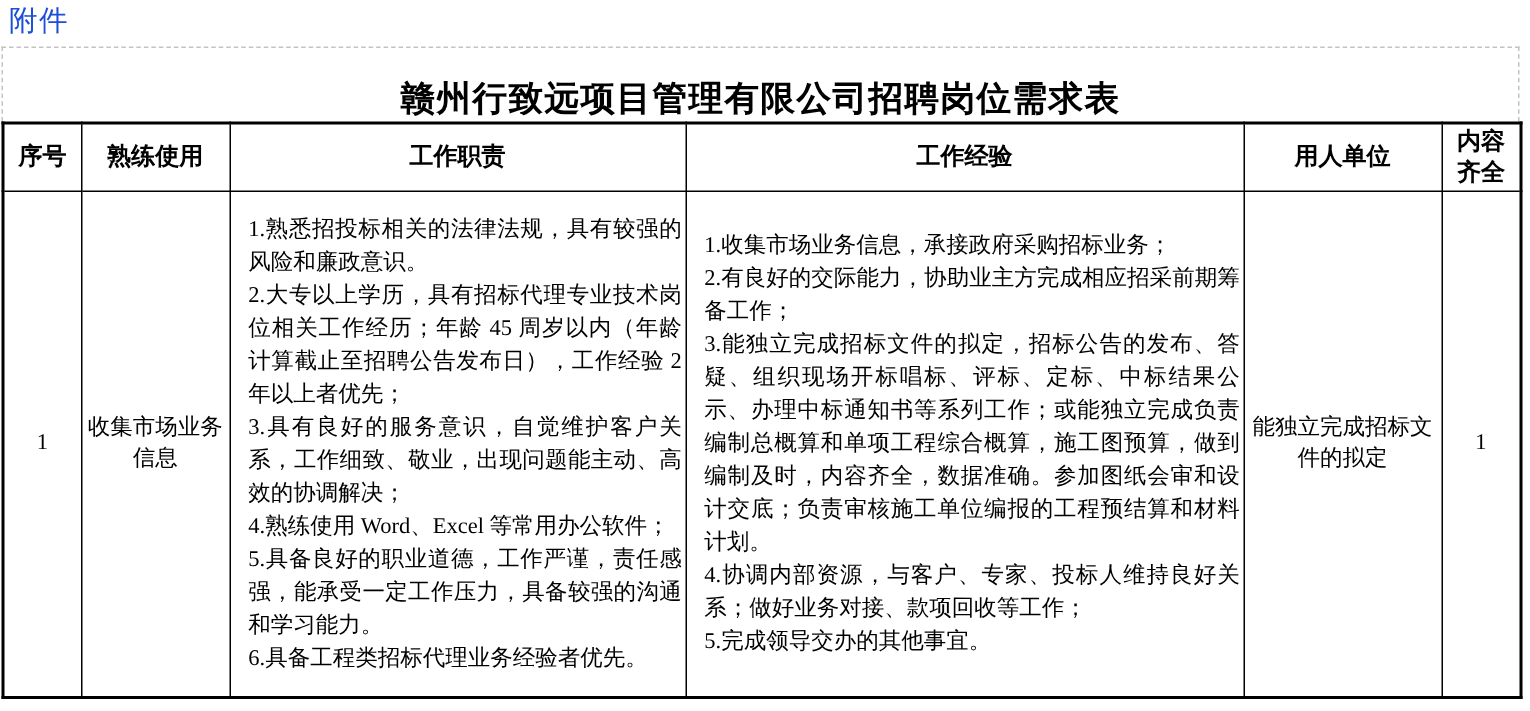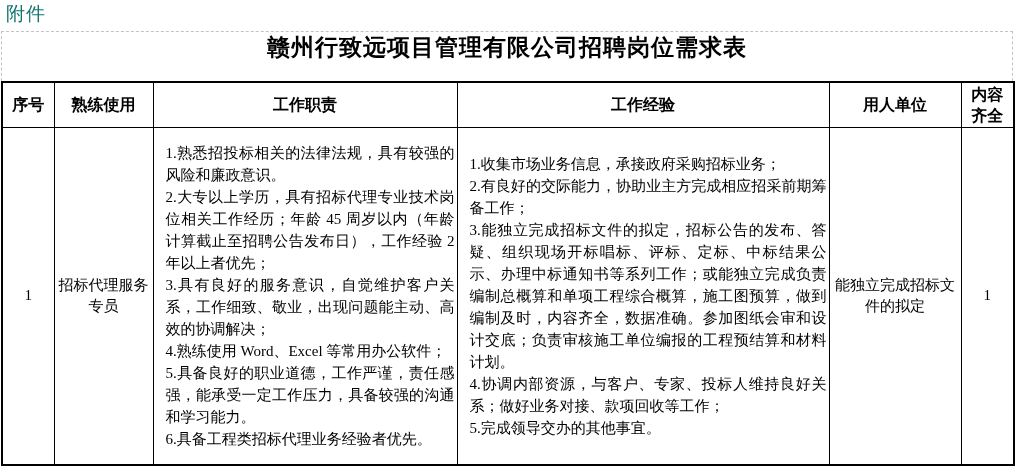--- a/index.html
+++ b/index.html
@@ -16,38 +16,38 @@
     position: relative;
     width: 1020px;
     height: 474px;
     background: #ffffff;
   }
   .attachment-label {
     position: absolute;
     top: 1px;
     left: 6px;
     font-size: 19px;
-    color: #0f766e;
+    color: #1d4ed8;
     letter-spacing: 1px;
   }
   .sheet {
     position: absolute;
     top: 31px;
     left: 1px;
     width: 1012px;
   }
   .title-block {
     box-sizing: border-box;
     width: 1012px;
     height: 50px;
     border-top: 1px dashed #c3c3c3;
     border-left: 1px dashed #c3c3c3;
     border-right: 1px dashed #c3c3c3;
     display: flex;
-    align-items: flex-start;
+    align-items: flex-end;
     justify-content: center;
   }
   .sheet-title {
     font-size: 23px;
     font-weight: bold;
     letter-spacing: 1px;
     white-space: nowrap;
   }
   table.req-table {
     border-collapse: collapse;
@@ -116,21 +116,21 @@
           <th>熟练使用</th>
           <th>工作职责</th>
           <th>工作经验</th>
           <th>用人单位</th>
           <th>内容齐全</th>
         </tr>
       </thead>
       <tbody>
         <tr>
           <td class="cell-center">1</td>
-          <td class="cell-center">招标代理服务专员</td>
+          <td class="cell-center">收集市场业务信息</td>
           <td class="cell-text cell-requirements">1.熟悉招投标相关的法律法规，具有较强的风险和廉政意识。
 2.大专以上学历，具有招标代理专业技术岗位相关工作经历；年龄 45 周岁以内（年龄计算截止至招聘公告发布日），工作经验 2 年以上者优先；
 3.具有良好的服务意识，自觉维护客户关系，工作细致、敬业，出现问题能主动、高效的协调解决；
 4.熟练使用 Word、Excel 等常用办公软件；
 5.具备良好的职业道德，工作严谨，责任感强，能承受一定工作压力，具备较强的沟通和学习能力。
 6.具备工程类招标代理业务经验者优先。</td>
           <td class="cell-text">1.收集市场业务信息，承接政府采购招标业务；
 2.有良好的交际能力，协助业主方完成相应招采前期筹备工作；
 3.能独立完成招标文件的拟定，招标公告的发布、答疑、组织现场开标唱标、评标、定标、中标结果公示、办理中标通知书等系列工作；或能独立完成负责编制总概算和单项工程综合概算，施工图预算，做到编制及时，内容齐全，数据准确。参加图纸会审和设计交底；负责审核施工单位编报的工程预结算和材料计划。
 4.协调内部资源，与客户、专家、投标人维持良好关系；做好业务对接、款项回收等工作；

